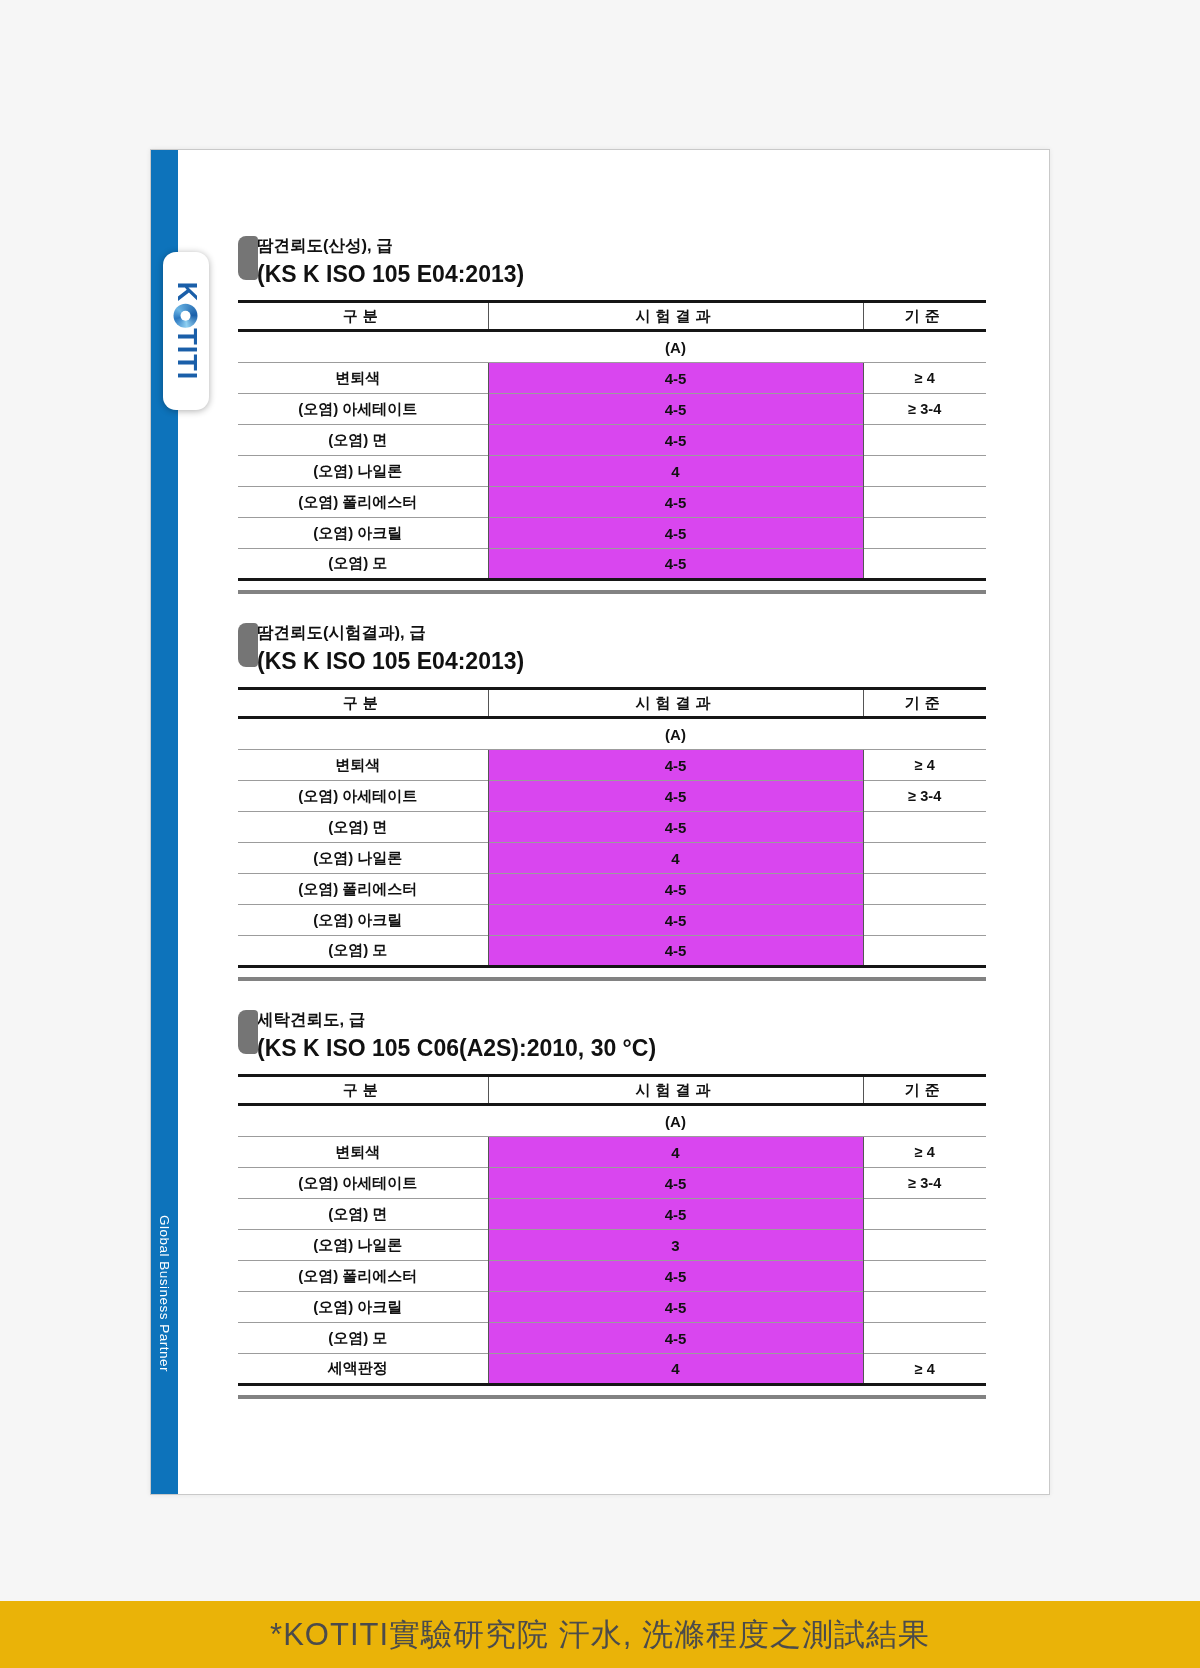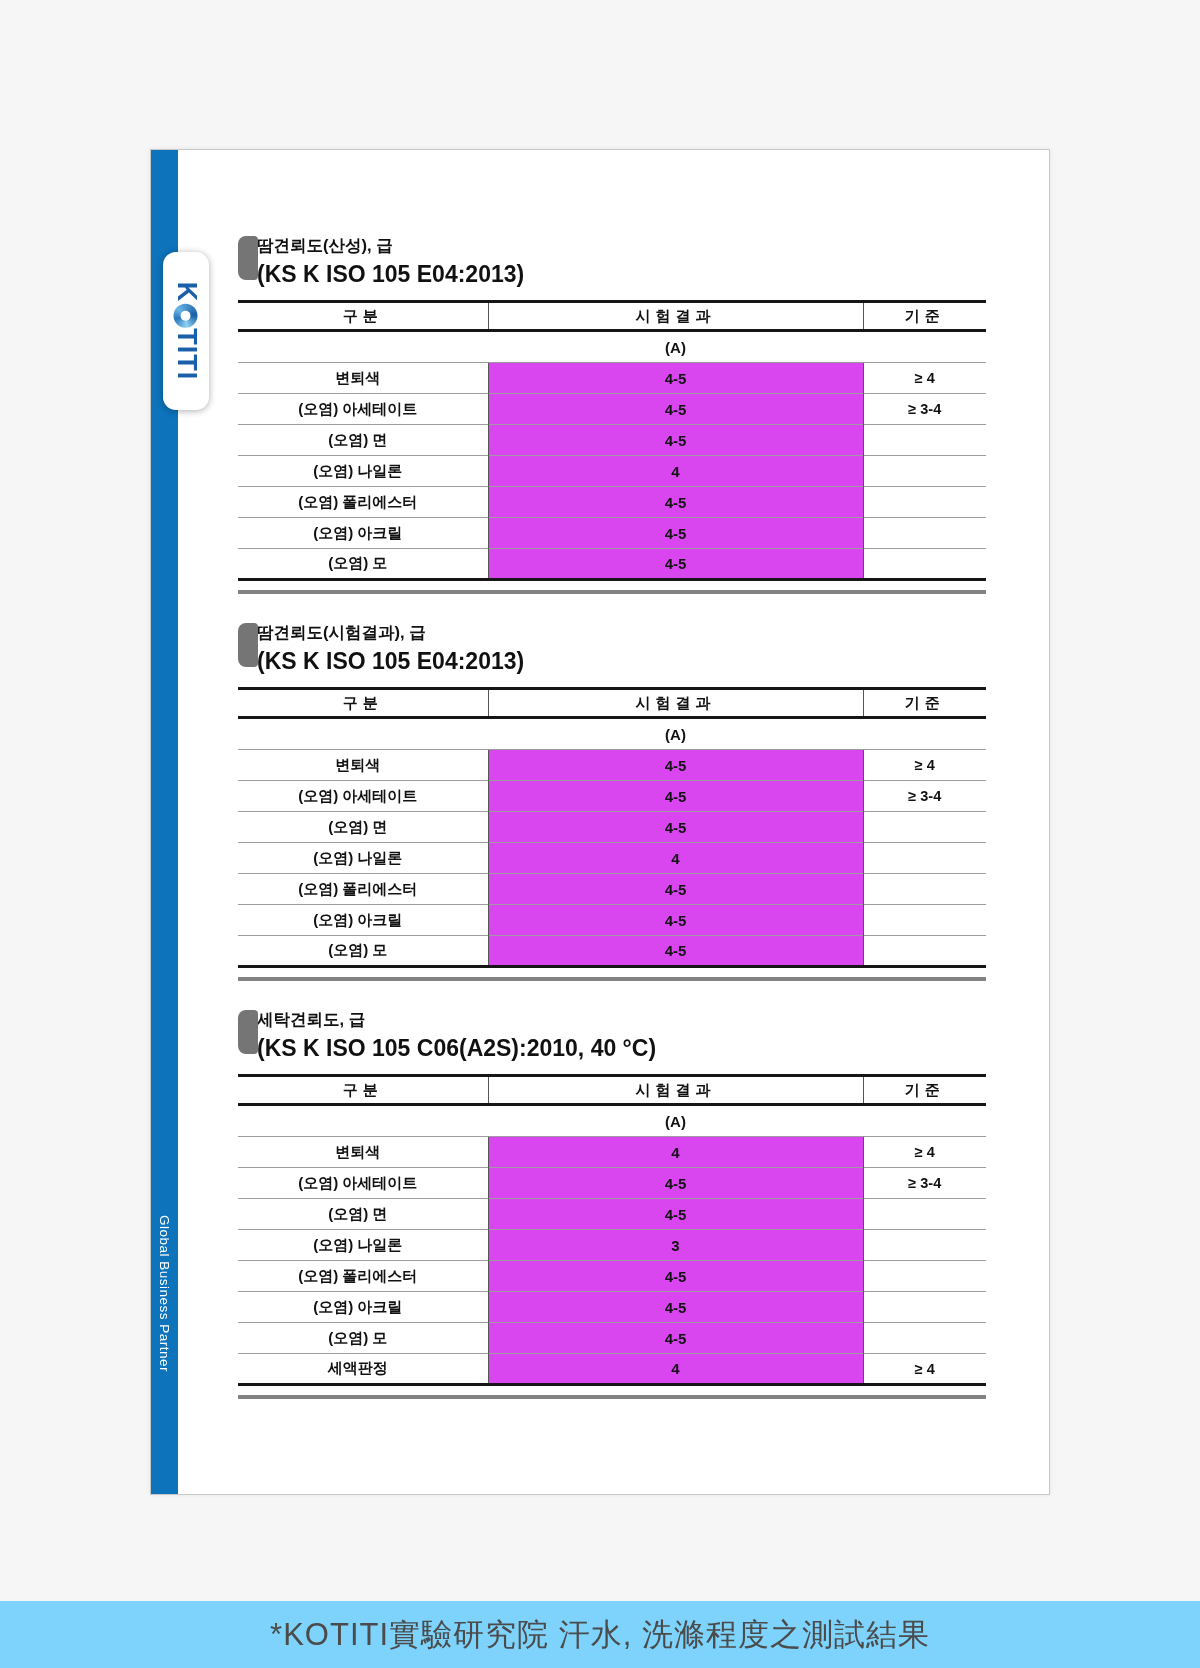--- a/index.html
+++ b/index.html
@@ -72,21 +72,21 @@
   .rtable tbody tr.data:last-child { border-bottom:3px solid #161616; }
   .rtable td.label { font-size:15px; font-weight:700; padding:0 17px 0 7px; text-align:center; }
   .rtable td.result {
     text-align:center; font-size:15px; font-weight:700; padding:0;
     background:#d946ef; border-left:1px solid #555; border-right:1px solid #555;
   }
   .rtable td.crit { text-align:center; font-size:14.5px; font-weight:700; padding:0; }
   .gray-bar { margin-top:9px; width:748px; height:4px; background:#828282; }
   .footer {
     position:absolute; left:0; top:1601px; width:1200px; height:67px;
-    background:#7dd3fc; display:flex; align-items:center; justify-content:center;
+    background:#eab308; display:flex; align-items:center; justify-content:center;
     color:#4b4b4b; font-size:31px; letter-spacing:1px;
   }
 </style>
 </head>
 <body>
 
 <div class="page">
   <div class="bluebar"></div>
 
   <div class="logo-tab">
@@ -226,21 +226,21 @@
         </tr>
       </tbody>
     </table>
     <div class="gray-bar"></div>
   </div>
 
   <div class="section sec-3">
     <div class="sec-head">
       <span class="bullet"></span>
       <div class="sec-title">세탁견뢰도, 급</div>
-      <div class="sec-std">(KS K ISO 105 C06(A2S):2010, 40 °C)</div>
+      <div class="sec-std">(KS K ISO 105 C06(A2S):2010, 30 °C)</div>
     </div>
     <table class="rtable">
       <colgroup>
           <col style="width:250px">
           <col style="width:375px">
           <col style="width:123px">
         </colgroup>
       <thead>
         <tr>
           <th>구분</th>

